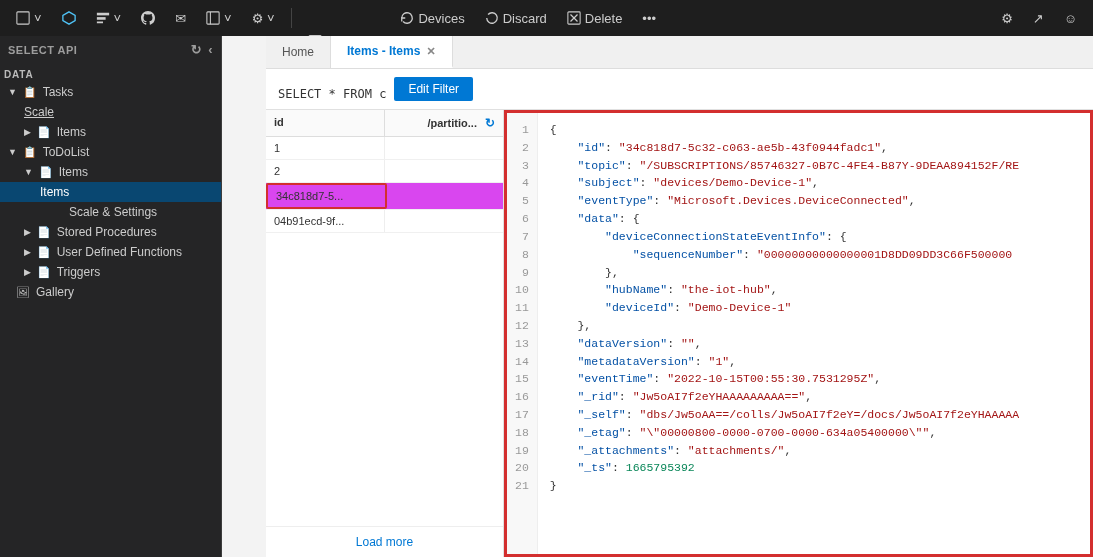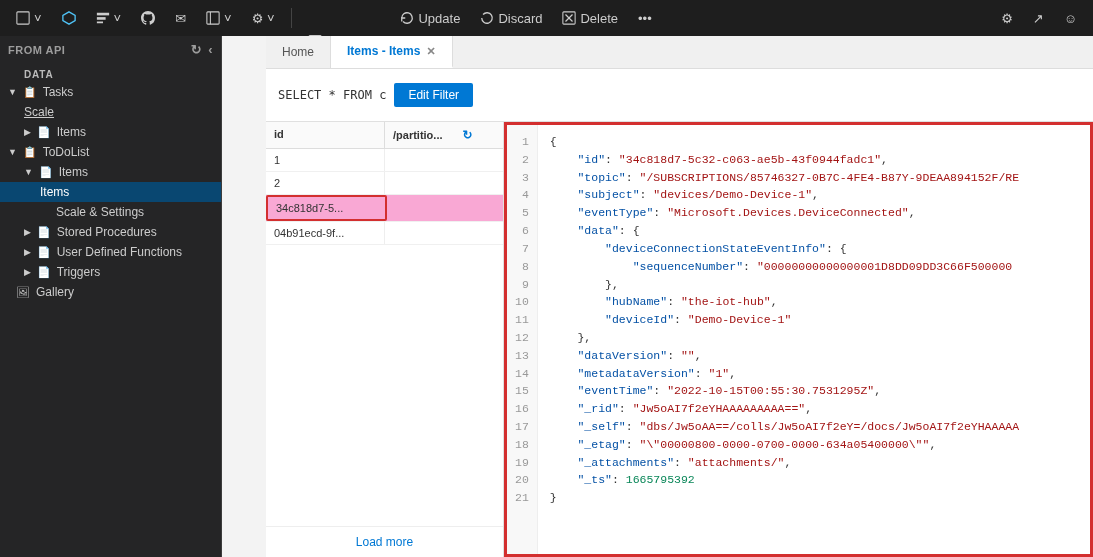--- a/index.html
+++ b/index.html
@@ -59,21 +59,21 @@
       font-size: 11px;
       font-weight: 600;
       letter-spacing: 0.5px;
     }
     .sidebar-header-icons { display: flex; gap: 6px; }
     .sidebar-header-icons span { cursor: pointer; font-size: 13px; }
     .sidebar-section-label {
       font-size: 10px;
       font-weight: 700;
       color: #bbb;
-      padding: 6px 8px 2px 24px;
+      padding: 6px 8px 2px 4px;
       letter-spacing: 0.8px;
     }
     .sidebar-item {
       display: flex;
       align-items: center;
       padding: 3px 8px;
       cursor: pointer;
       color: #ccc;
       font-size: 12px;
       gap: 4px;
@@ -114,22 +114,22 @@
       background: white;
       color: #0078d4;
       border-bottom: 2px solid white;
       font-weight: 700;
     }
     .tab .close-btn { font-size: 11px; color: #888; cursor: pointer; }
 
     
     .filter-bar {
       display: flex;
-      align-items: center;
-      padding: 14px 12px;
+      align-items: flex-end;
+      padding: 8px 12px;
       gap: 8px;
       border-bottom: 1px solid #e0e0e0;
       flex-shrink: 0;
     }
     .filter-query {
       font-size: 12px;
       color: #333;
       font-family: monospace;
     }
     .filter-btn {
@@ -160,29 +160,29 @@
     }
     .table-header {
       display: flex;
       background: #fafafa;
       border-bottom: 1px solid #ddd;
       font-size: 11px;
       font-weight: 600;
       color: #333;
     }
     .col-id { flex: 1; padding: 6px 8px; border-right: 1px solid #ddd; }
-    .col-partition { flex: 1; padding: 6px 8px; display: flex; align-items: center; gap: 20px; }
+    .col-partition { flex: 1; padding: 6px 8px; display: flex; align-items: center; gap: 8px; justify-content: flex-end; }
     .table-rows { overflow-y: auto; flex: 1; }
     .table-row {
       display: flex;
       border-bottom: 1px solid #f0f0f0;
       cursor: pointer;
       font-size: 11px;
     }
-    .table-row.selected { background: #f9a8d4; }
+    .table-row.selected { background: #d946ef; }
     .row-id { flex: 1; padding: 5px 8px; border-right: 1px solid #eee; color: #333; overflow: hidden; text-overflow: ellipsis; white-space: nowrap; }
     .row-partition { flex: 1; padding: 5px 8px; color: #333; overflow: hidden; text-overflow: ellipsis; white-space: nowrap; }
     .selected-row-highlight {
       border: 2px solid #d32f2f !important;
       border-radius: 2px;
     }
     .load-more {
       text-align: center;
       padding: 8px;
       color: #0078d4;
@@ -281,21 +281,21 @@
         <line x1="8" y1="4" x2="8" y2="12" stroke="white" stroke-width="1.5"></line>
         <line x1="4" y1="8" x2="12" y2="8" stroke="white" stroke-width="1.5"></line>
       </svg>
     <span>New Item</span>
   </button>
   <button class="toolbar-btn">
     <svg viewBox="0 0 16 16" fill="currentColor" width="13" height="13">
         <path d="M2 8a6 6 0 1 1 1.5 4" fill="none" stroke="currentColor" stroke-width="1.5"></path>
         <polyline points="2,12 2,8 6,8" stroke="currentColor" stroke-width="1.5" fill="none"></polyline>
       </svg>
-    <span>Update</span>
+    <span>Devices</span>
   </button>
   <button class="toolbar-btn">
     <svg viewBox="0 0 16 16" fill="currentColor" width="13" height="13">
         <path d="M2 8a6 6 0 1 0 1.5-4" fill="none" stroke="currentColor" stroke-width="1.5"></path>
       </svg>
     <span>Discard</span>
   </button>
   <button class="toolbar-btn">
     <svg viewBox="0 0 16 16" fill="currentColor" width="13" height="13">
         <rect x="1" y="1" width="14" height="14" rx="1" fill="none" stroke="currentColor" stroke-width="1.2"></rect>
@@ -310,21 +310,21 @@
 
   <button class="toolbar-btn">⚙</button>
   <button class="toolbar-btn">↗</button>
   <button class="toolbar-btn">☺</button>
 </div>
 
 <div class="main-layout">
 
   <div class="sidebar">
     <div class="sidebar-header">
-      <span>FROM API</span>
+      <span>SELECT API</span>
       <div class="sidebar-header-icons">
         <span title="Refresh">↻</span>
         <span title="Collapse">‹</span>
       </div>
     </div>
 
     <div class="sidebar-section-label">DATA</div>
 
     <div class="sidebar-item">
       <span class="chevron">▼</span>
@@ -346,21 +346,21 @@
       <span>ToDoList</span>
     </div>
     <div class="sidebar-item" style="padding-left: 24px;">
       <span class="chevron">▼</span>
       <span class="icon">📄</span>
       <span>Items</span>
     </div>
     <div class="sidebar-item active" style="padding-left: 40px;">
       <span>Items</span>
     </div>
-    <div class="sidebar-item" style="padding-left: 56px;">
+    <div class="sidebar-item" style="padding-left: 56px; margin-left: 13px;">
       <span>Scale &amp; Settings</span>
     </div>
     <div class="sidebar-item" style="padding-left: 24px;">
       <span class="chevron">▶</span>
       <span class="icon">📄</span>
       <span>Stored Procedures</span>
     </div>
     <div class="sidebar-item" style="padding-left: 24px;">
       <span class="chevron">▶</span>
       <span class="icon">📄</span>

